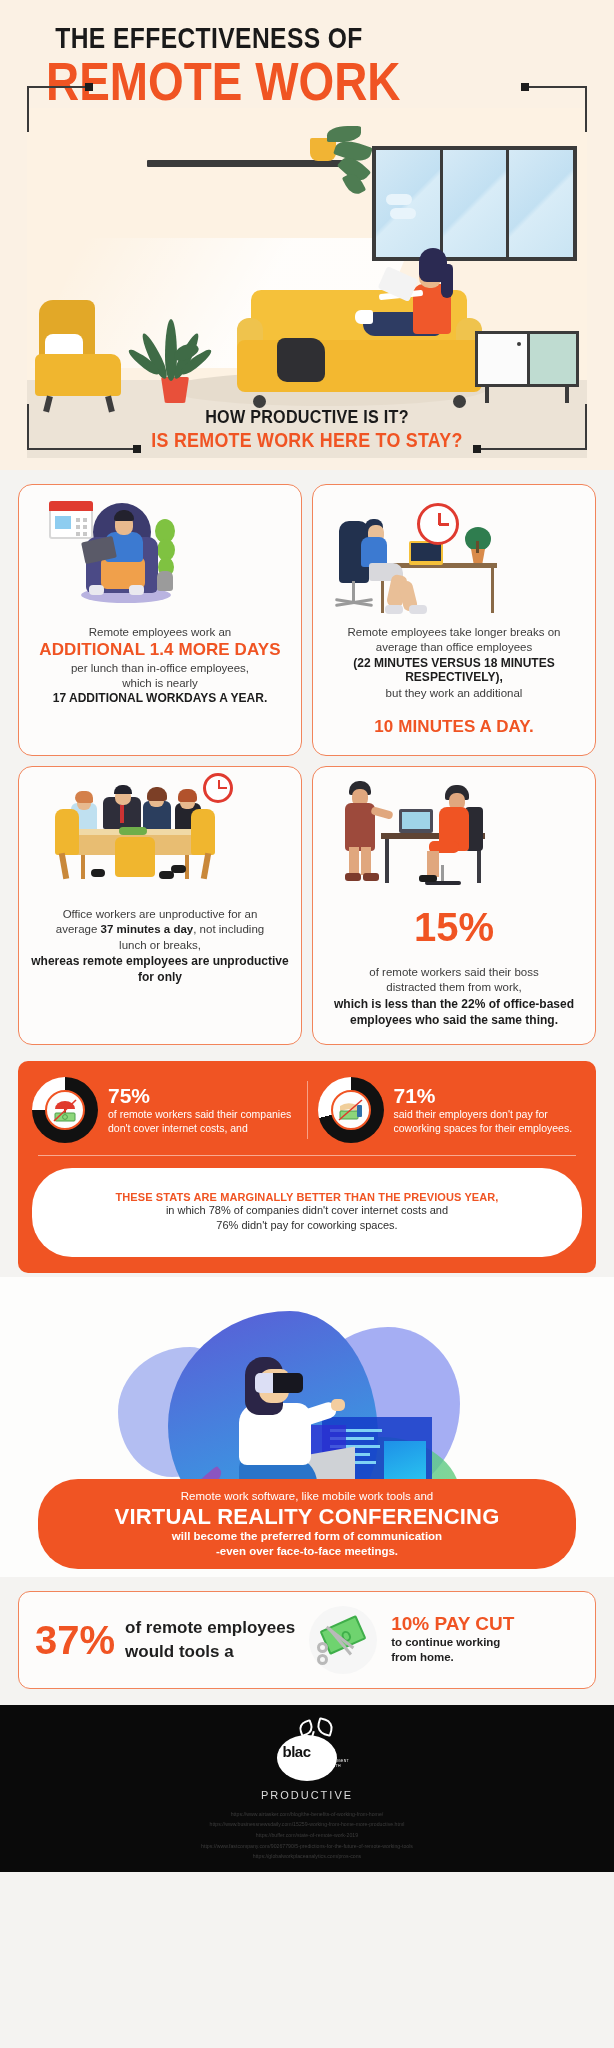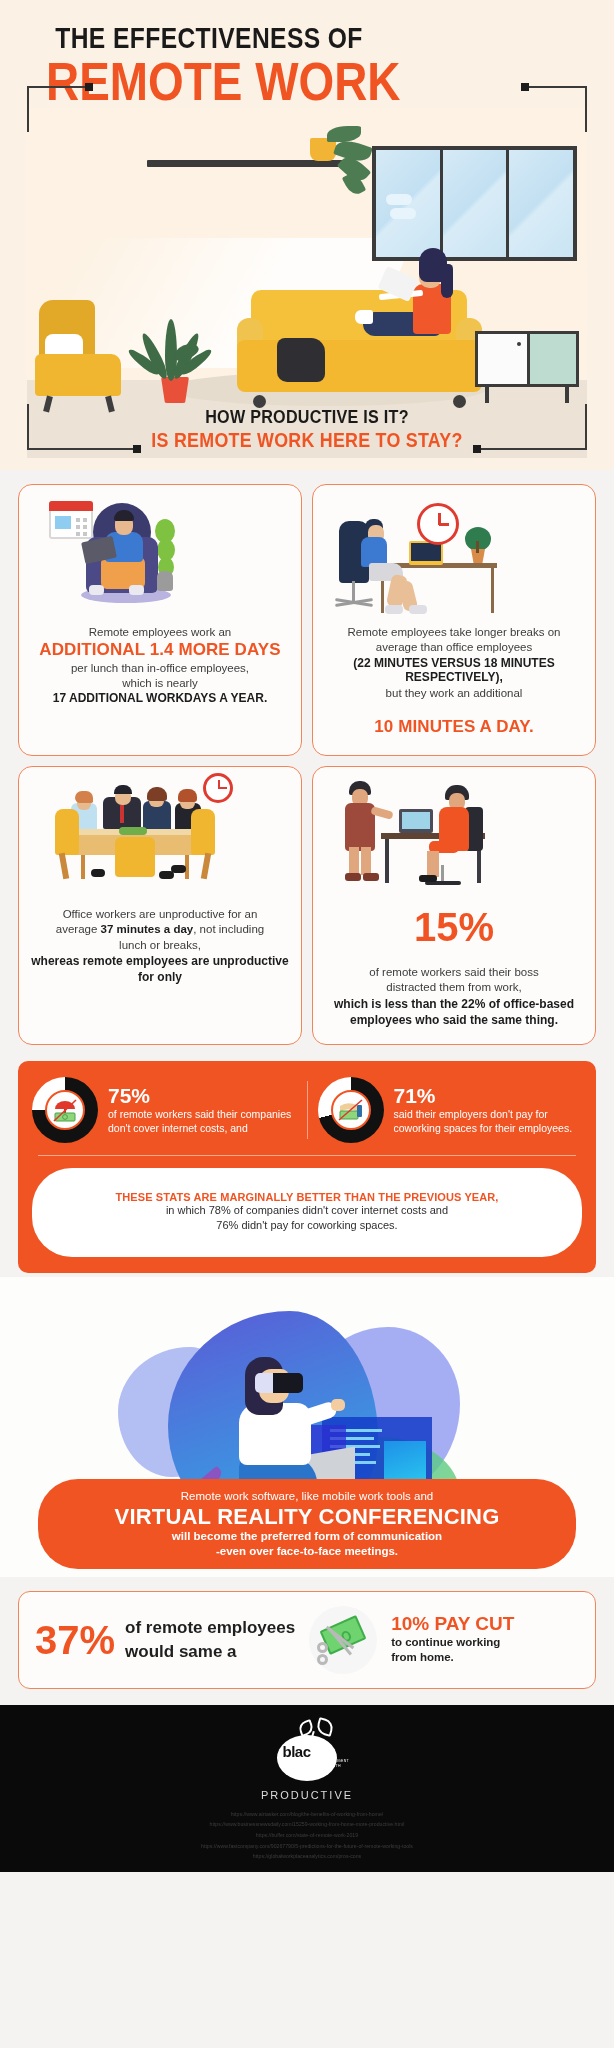--- a/index.html
+++ b/index.html
@@ -573,21 +573,21 @@
       <div class="vb2">VIRTUAL REALITY CONFERENCING</div>
       <div class="vb3">will become the preferred form of communication</div>
       <div class="vb3">-even over face-to-face meetings.</div>
     </div>
   </section>
 
   <section class="paycut">
     <div class="pc-num">37%</div>
     <div>
       <div class="pc-t">of remote employees</div>
-      <div class="pc-t">would same a</div>
+      <div class="pc-t">would tools a</div>
     </div>
     <div class="pc-icon">
       <div class="bill">
           <span class="bill-c"></span>
         </div>
       <div class="sciss"></div>
       <div class="sciss2"></div>
       <span class="sring" style="left:8px;top:36px;"></span>
       <span class="sring" style="left:8px;top:48px;"></span>
     </div>

